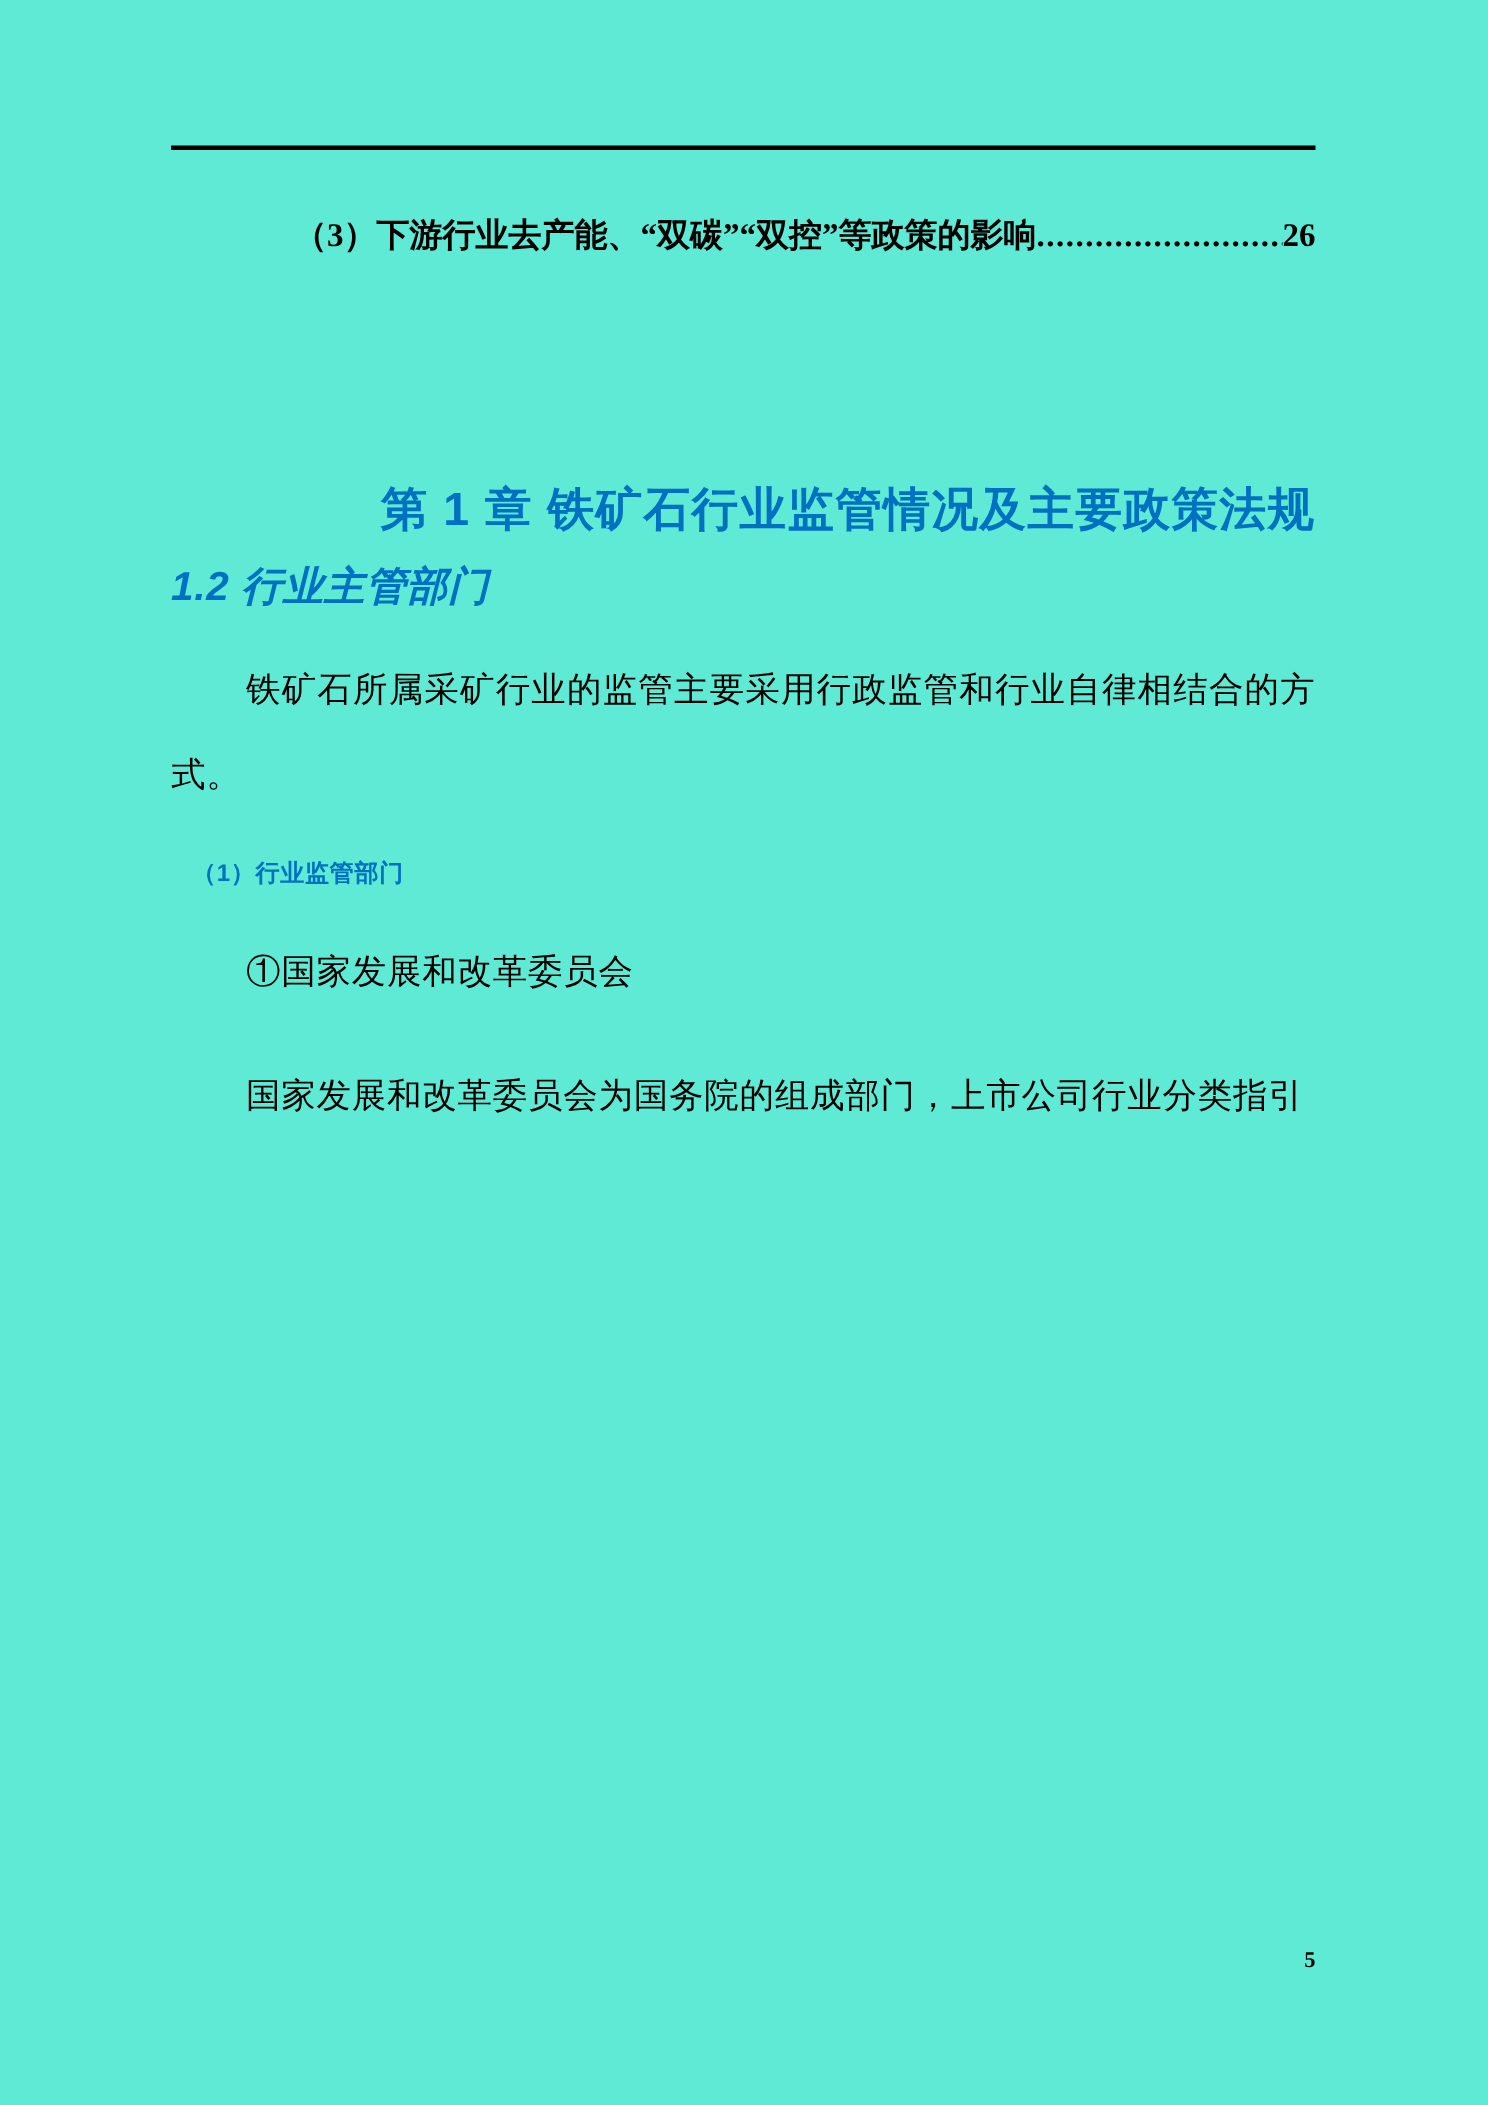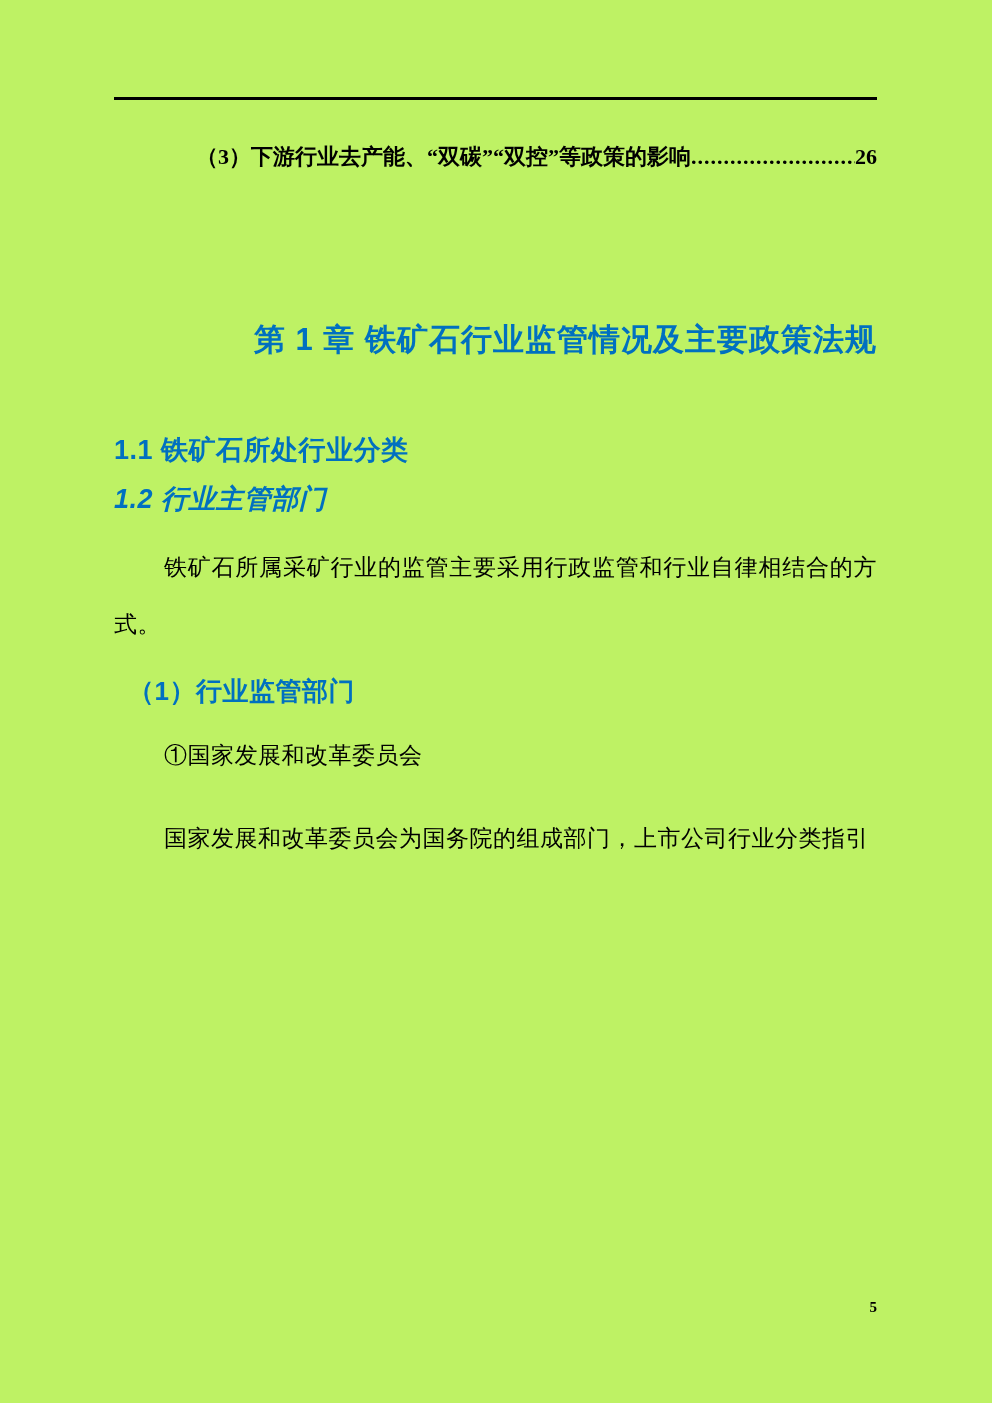--- a/index.html
+++ b/index.html
@@ -4,21 +4,21 @@
 <style>
   html, body {
     margin: 0;
     padding: 0;
     background: #ffffff;
   }
   .page {
     position: relative;
     width: 992px;
     height: 1403px;
-    background: #bef264;
+    background: #5eead4;
     overflow: hidden;
     font-family: "Liberation Serif", "DejaVu Serif", serif;
     color: #000000;
   }
   .content {
     padding: 0 115px 0 114px;
   }
   
   .header-rule {
     margin-top: 97px;
@@ -63,21 +63,21 @@
     font-weight: 800;
     color: #0070C0;
     letter-spacing: 0.5px;
   }
   .h-11 { margin-top: 73px; }
   .h-12 { margin-top: 14px; font-style: italic; }
   .sub-heading {
     margin: 20px 0 0 0;
     padding-left: 14px;
     font-family: "Liberation Sans", "DejaVu Sans", sans-serif;
-    font-size: 26px;
+    font-size: 16px;
     line-height: 36px;
     font-weight: 800;
     color: #0070C0;
     letter-spacing: 0.5px;
   }
   
   .para {
     margin: 0;
     font-size: 23px;
     line-height: 57px;
@@ -115,21 +115,20 @@
     <div class="header-rule"></div>
 
     <div class="toc-entry">
       <span class="label">（3）下游行业去产能、“双碳”“双控”等政策的影响</span>
         <span class="leader">..................................................................</span>
         <span class="pagenum">26</span>
     </div>
 
     <h1 class="chapter-heading">第 1 章 铁矿石行业监管情况及主要政策法规</h1>
 
-    <h2 class="section-heading h-11">1.1 铁矿石所处行业分类</h2>
 
 
 
     <h2 class="section-heading h-12">1.2 行业主管部门</h2>
 
     <p class="para p3">铁矿石所属采矿行业的监管主要采用行政监管和行业自律相结合的方式。</p>
 
     <h3 class="sub-heading">（1）行业监管部门</h3>
 
     <p class="item-line">①国家发展和改革委员会</p>

